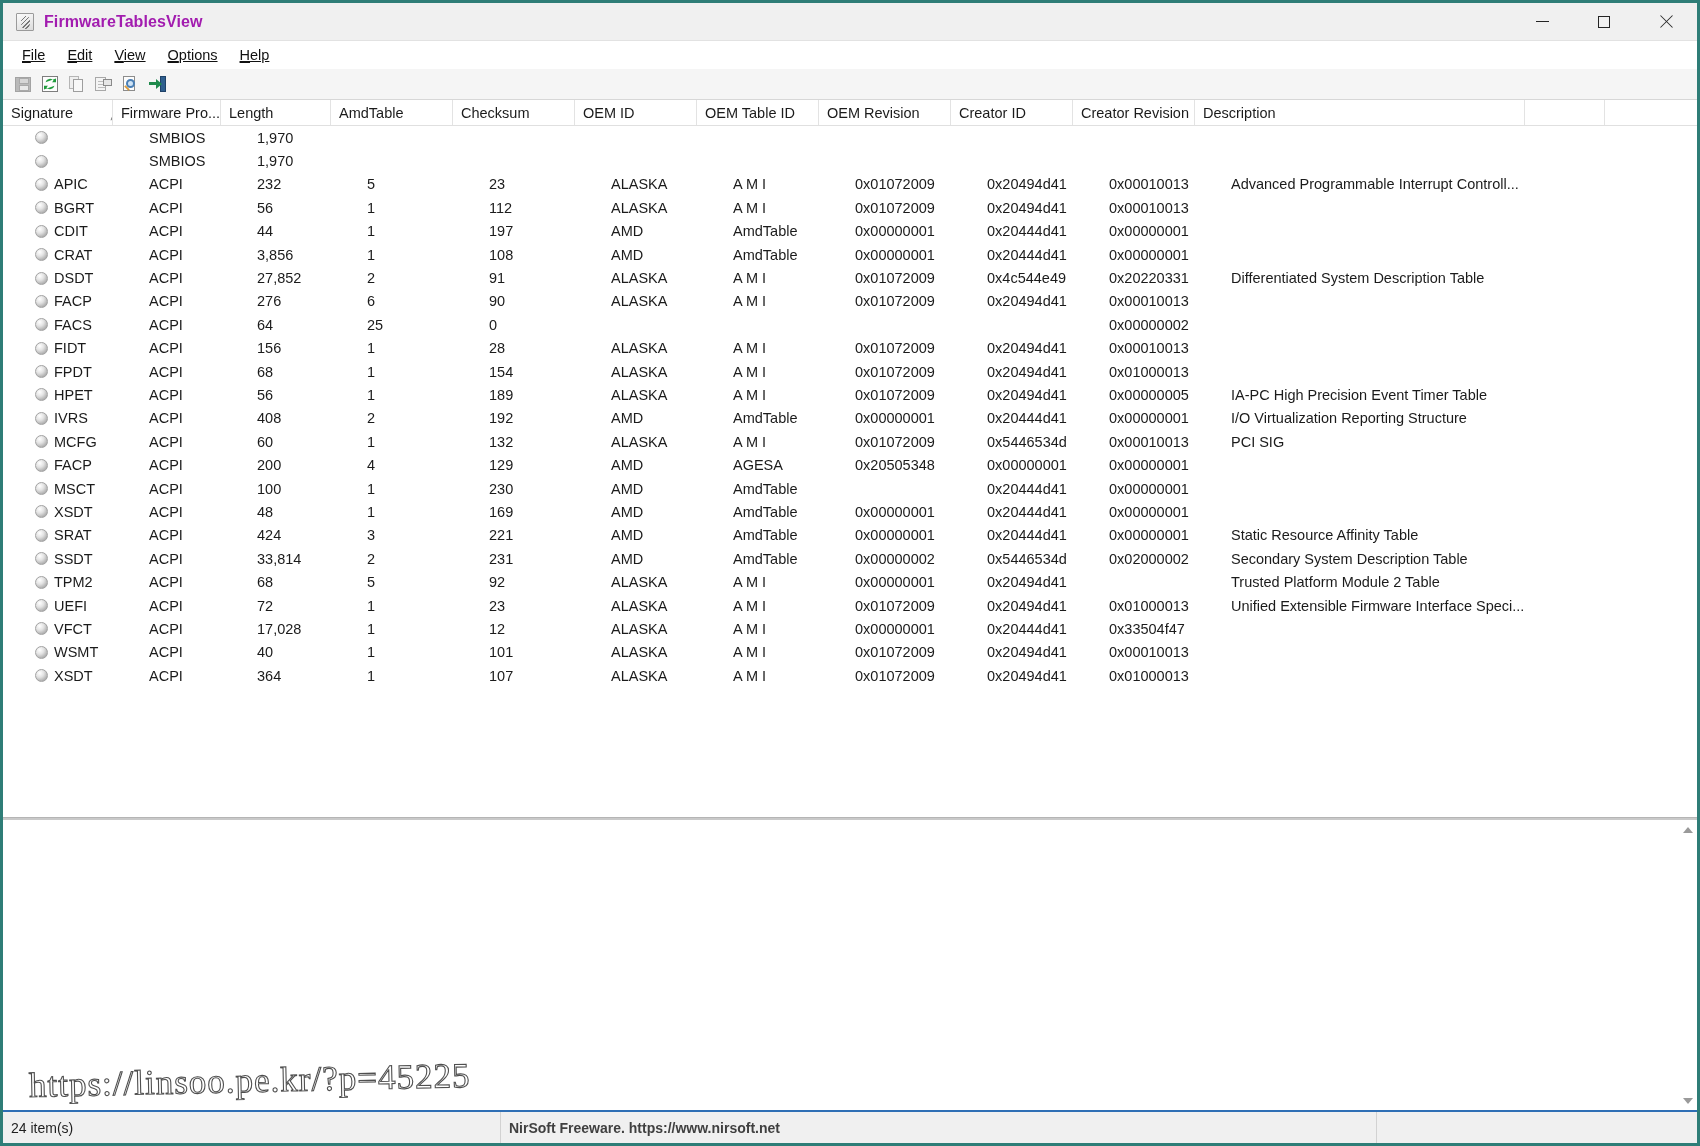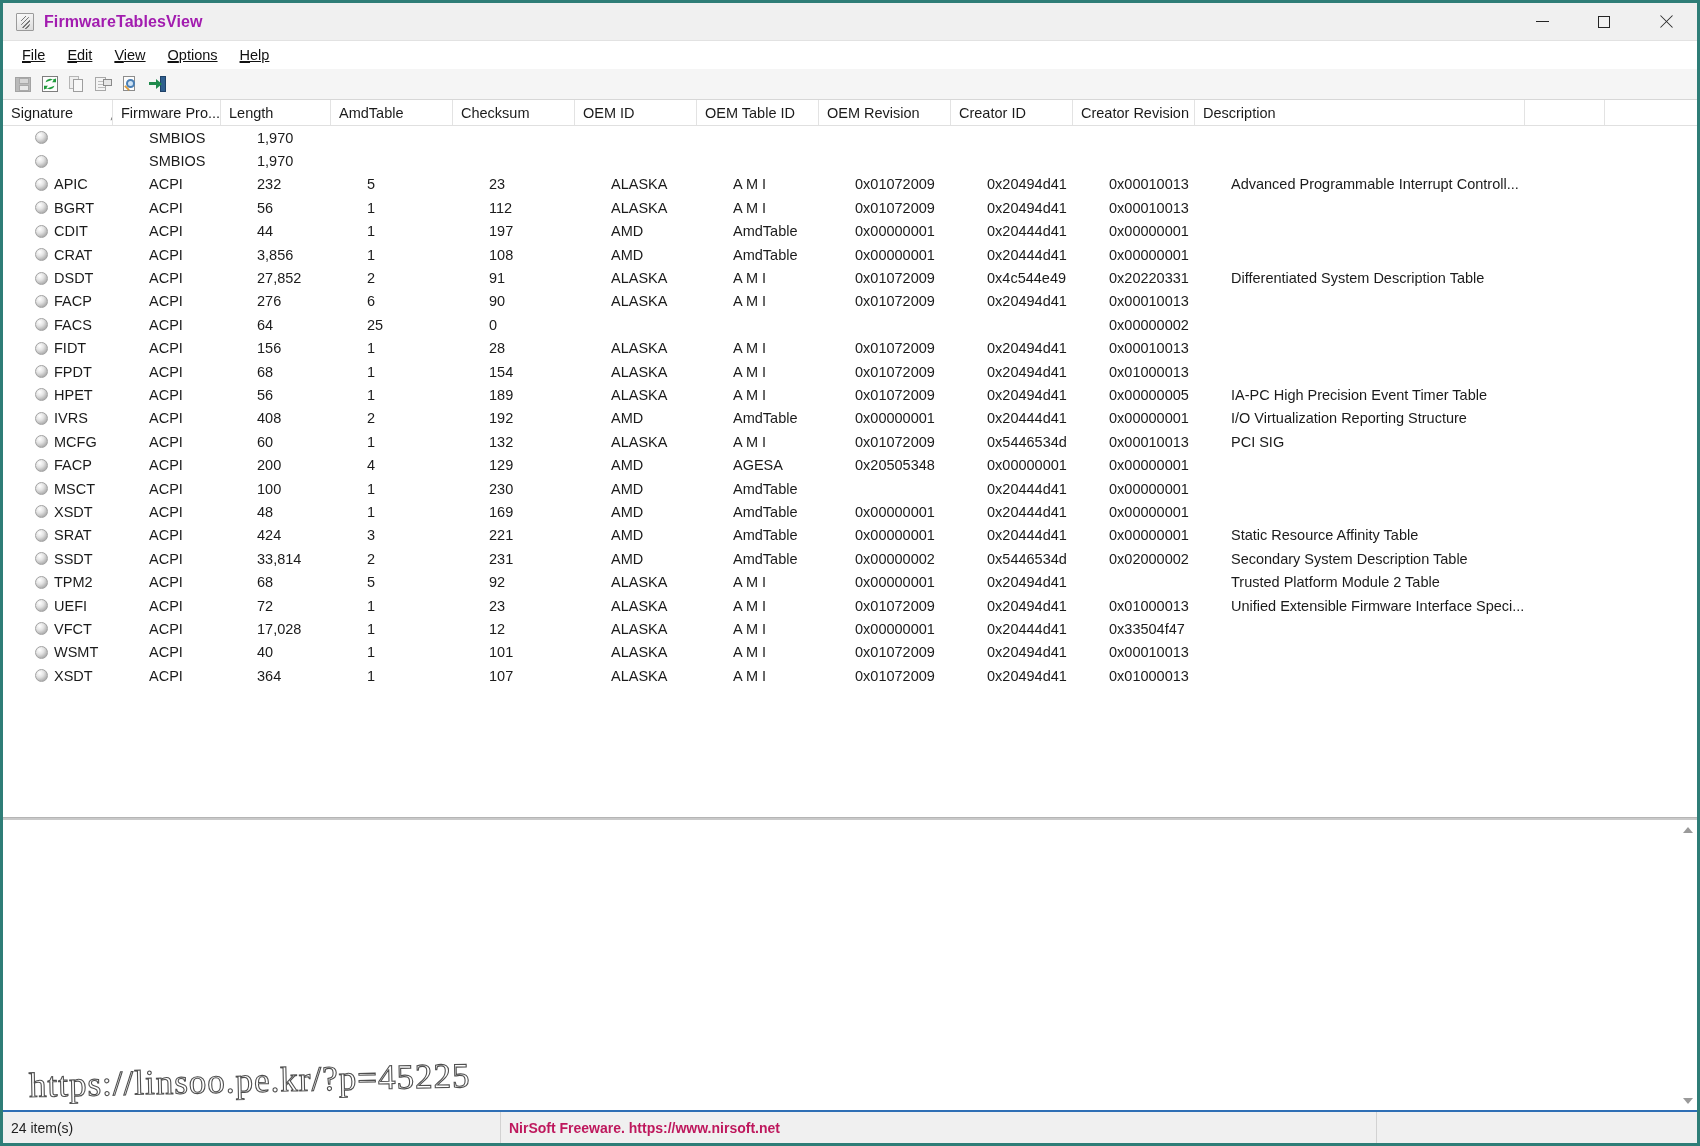--- a/index.html
+++ b/index.html
@@ -368,21 +368,21 @@
   }
   .sb-pane2 {
     flex: 1 1 auto;
     height: 100%;
     display: flex; align-items: center;
     padding-left: 8px;
     box-sizing: border-box;
     border-right: 1px solid #d2d2d2;
     font-size: 14px;
     font-weight: bold;
-    color: #be185d;
+    color: #404040;
   }
   .sb-pane3 { width: 320px; height:100%; }
 
   
   .watermark {
     position: absolute;
     left: 26px;
     bottom: 42px;
     font-size: 35px;
     font-family: "Liberation Serif", serif;

